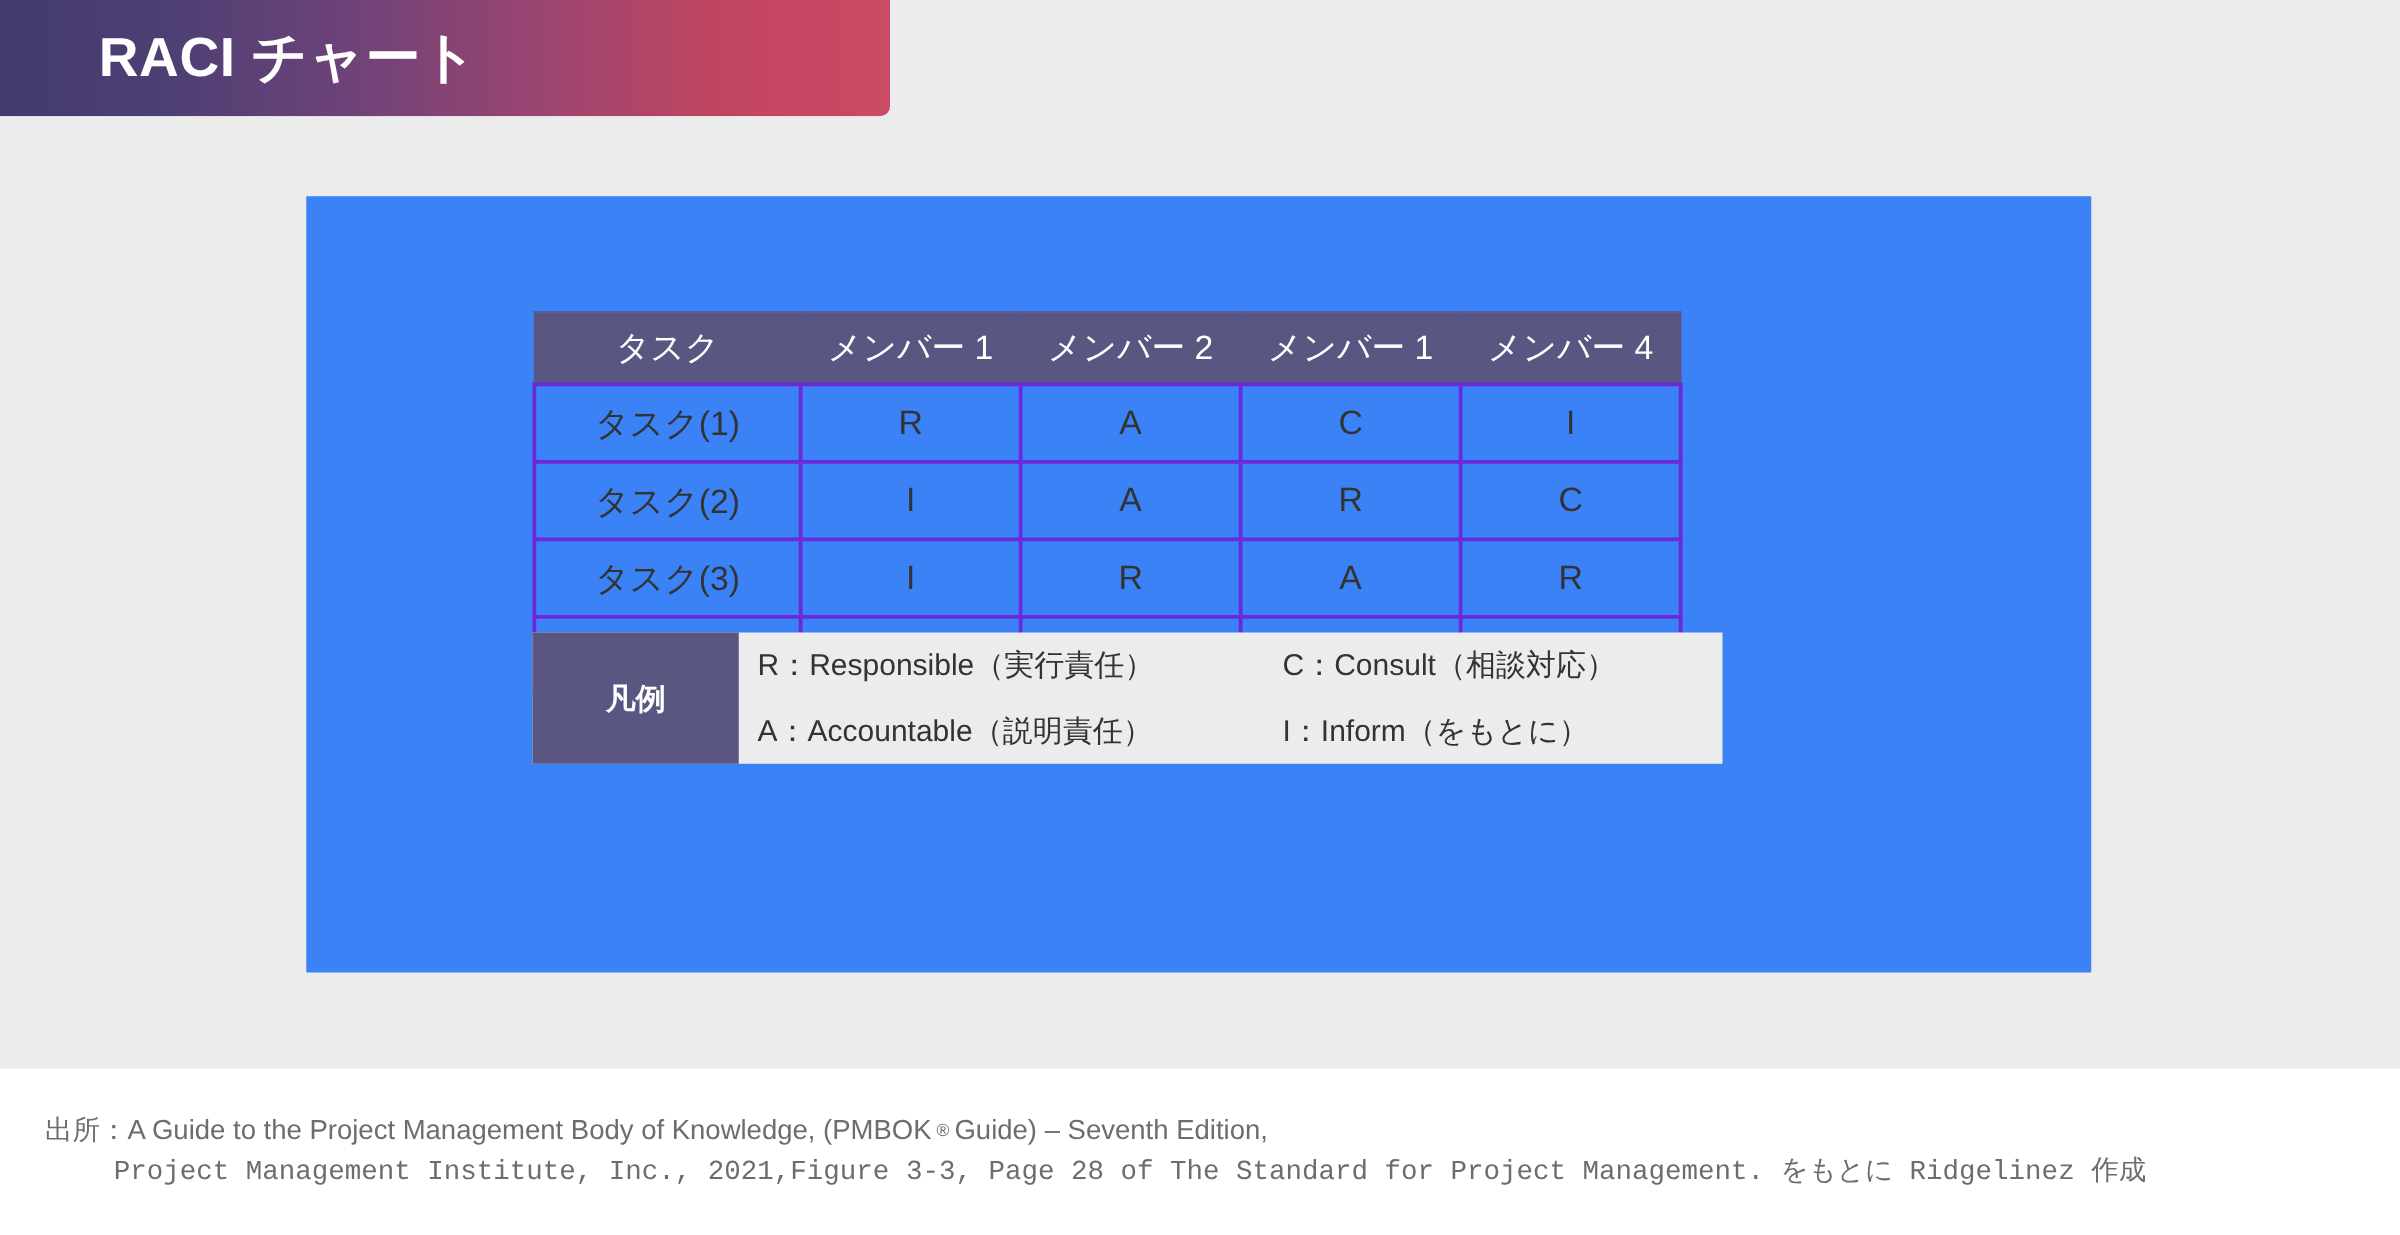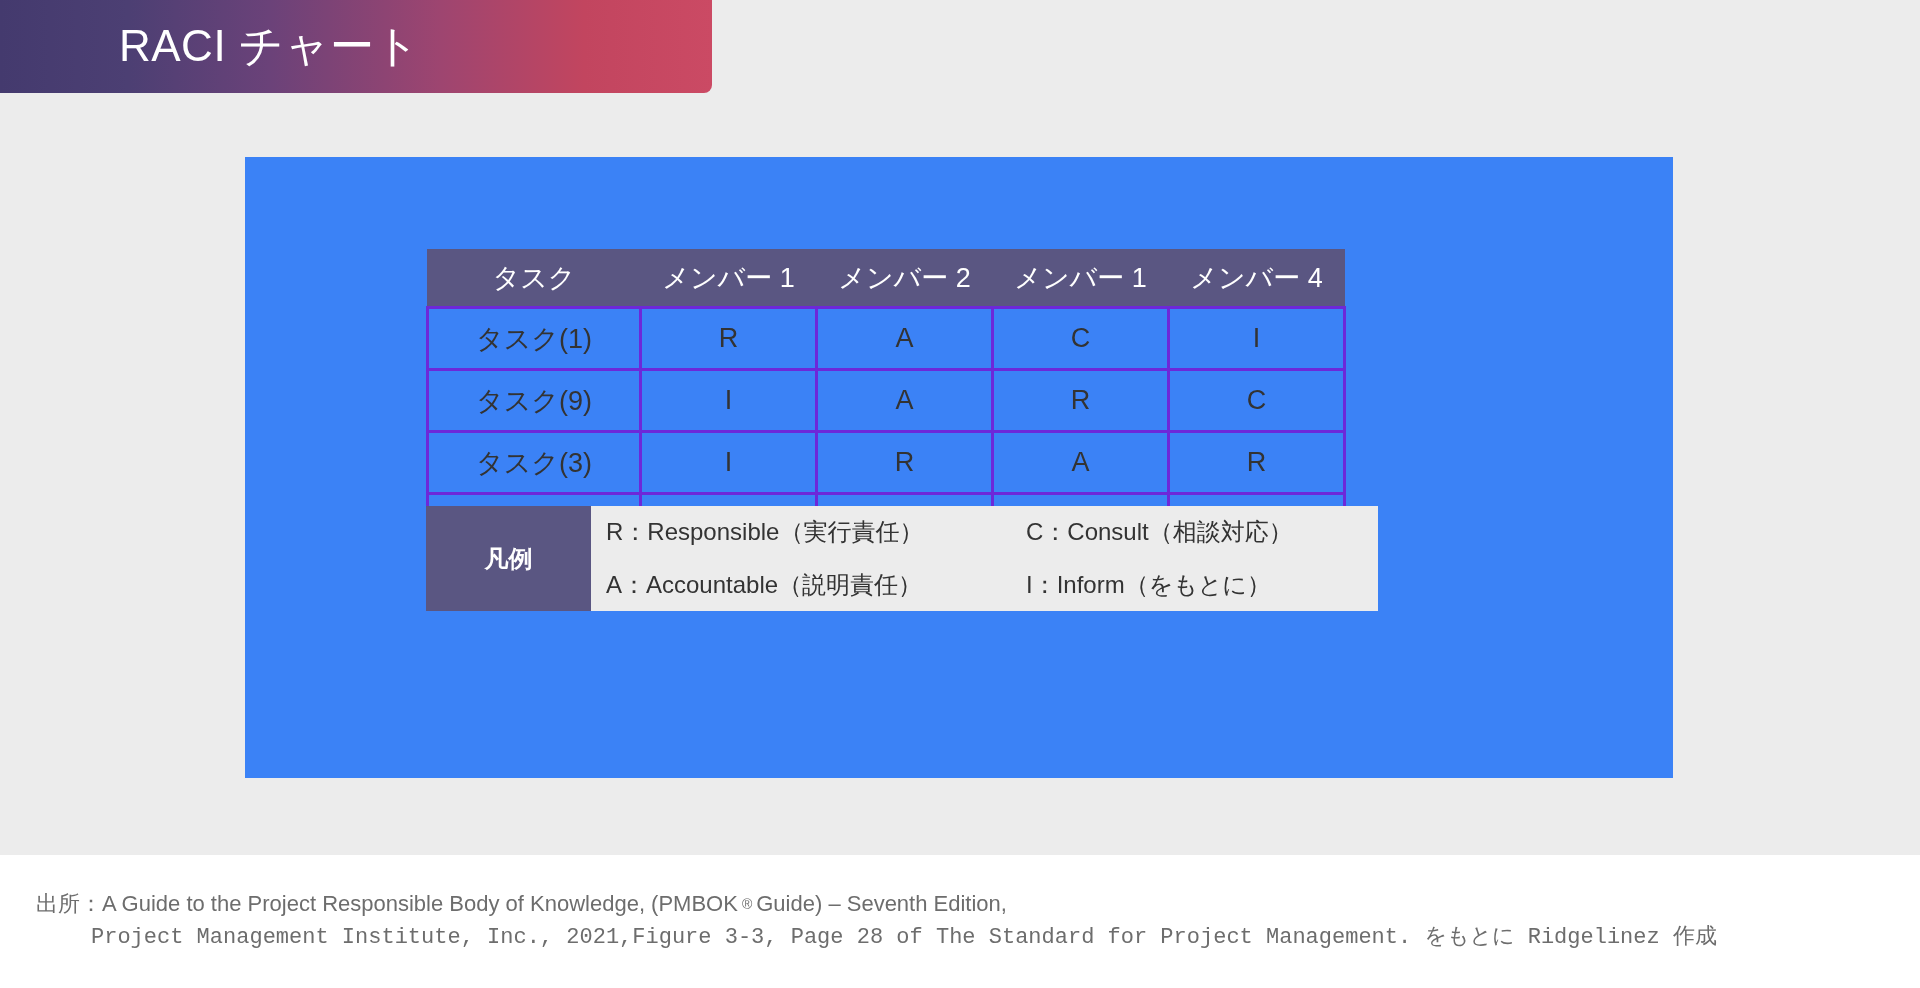--- a/index.html
+++ b/index.html
@@ -24,23 +24,23 @@
     width: 712px;
     height: 93px;
     background: linear-gradient(90deg, #443a6e 0%, #4c3f73 18%, #6b4279 38%, #9e4570 62%, #c2455f 82%, #cb4a64 100%);
     border-bottom-right-radius: 8px;
     display: flex;
     align-items: center;
   }
   .title-banner-text {
     color: #ffffff;
     font-size: 44px;
-    font-weight: normal;
+    font-weight: bold;
     letter-spacing: 0.5px;
-    margin-left: 119px;
+    margin-left: 79px;
     white-space: nowrap;
   }
 
   
   .slide-area {
     position: absolute;
     left: 0;
     top: 93px;
     width: 1920px;
     height: 762px;
@@ -178,21 +178,21 @@
       </thead>
       <tbody>
         <tr>
           <td class="task-cell">タスク(1)</td>
           <td class="val-cell">R</td>
           <td class="val-cell">A</td>
           <td class="val-cell">C</td>
           <td class="val-cell">I</td>
         </tr>
         <tr>
-          <td class="task-cell">タスク(9)</td>
+          <td class="task-cell">タスク(2)</td>
           <td class="val-cell">I</td>
           <td class="val-cell">A</td>
           <td class="val-cell">R</td>
           <td class="val-cell">C</td>
         </tr>
         <tr>
           <td class="task-cell">タスク(3)</td>
           <td class="val-cell">I</td>
           <td class="val-cell">R</td>
           <td class="val-cell">A</td>
@@ -217,18 +217,18 @@
         <div class="legend-entry">I：Inform（をもとに）</div>
       </div>
     </div>
 
   </div>
 </div>
 
 <div class="footer">
   <div class="source-block">
     <div class="source-line1">
-      <span>出所：A Guide to the Project Responsible Body of Knowledge, (PMBOK</span><span class="reg-mark">®</span><span>Guide) – Seventh Edition,</span>
+      <span>出所：A Guide to the Project Management Body of Knowledge, (PMBOK</span><span class="reg-mark">®</span><span>Guide) – Seventh Edition,</span>
     </div>
     <div class="source-line2">Project Management Institute, Inc., 2021,Figure 3-3, Page 28 of The Standard for Project Management. をもとに Ridgelinez 作成</div>
   </div>
 
 </div>
 
 </body></html>

